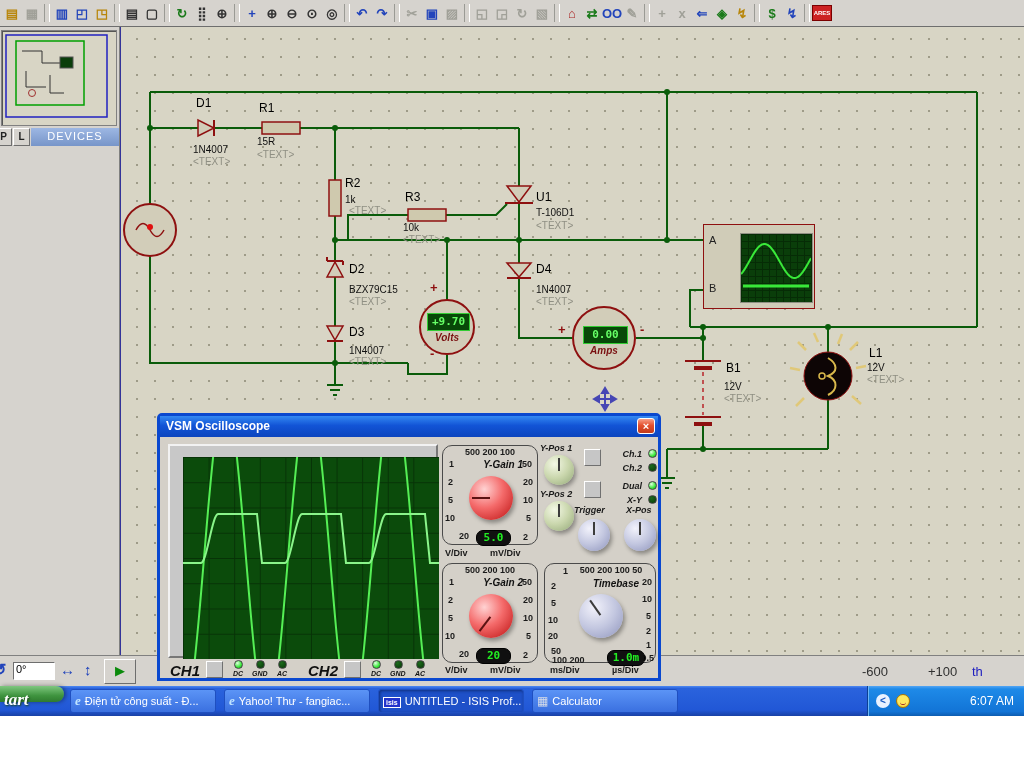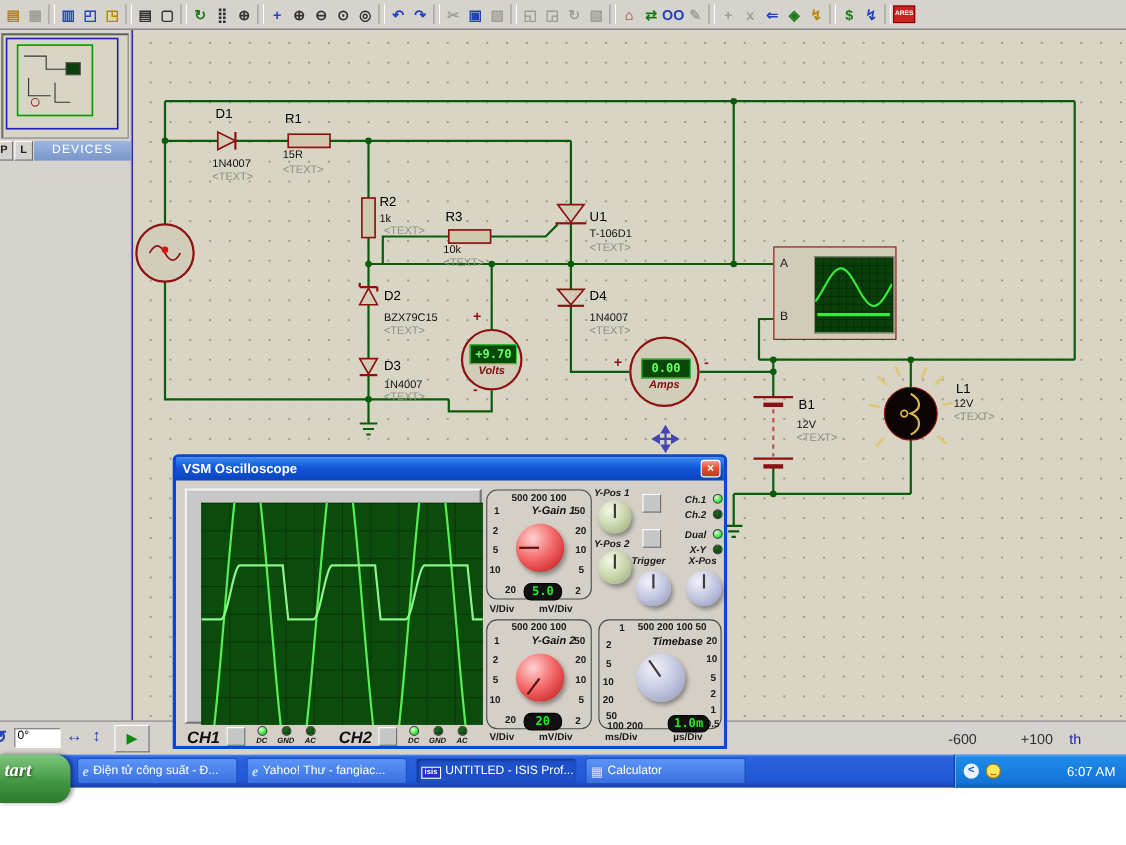--- a/index.html
+++ b/index.html
@@ -121,21 +121,21 @@
   .led{width:9px;height:9px;border-radius:50%;border:1px solid #444;box-sizing:border-box;
        background:radial-gradient(circle at 35% 30%,#1c6a1c,#073807);position:absolute;}
   .led[data-state="on"]{background:radial-gradient(circle at 35% 30%,#dfffdf,#39e839 60%,#18a818);}
   .sqbtn{position:absolute;width:17px;height:17px;background:#c6c6c6;border:1px solid;
          border-color:#fff #707070 #707070 #fff;box-sizing:border-box;}
   .chlabel{position:absolute;font:italic bold 15px "Liberation Sans",sans-serif;color:#111;}
   .modelbl{position:absolute;font:italic bold 7px "Liberation Sans",sans-serif;color:#111;}
   
   .taskbar{position:absolute;left:0;top:686px;width:1024px;height:30px;z-index:20;
            background:linear-gradient(180deg,#4f8af2 0%,#2a63dd 8%,#2157d6 80%,#1941a5 100%);}
-  .startbtn{position:absolute;left:0;top:0;width:64px;height:44px;border-radius:0 14px 14px 0;
+  .startbtn{position:absolute;left:0;top:0;width:64px;height:16px;border-radius:0 14px 14px 0;
             background:linear-gradient(180deg,#7fc77f,#3f943f 60%,#2f7a2f);color:#fff;
             font:italic bold 17px "Liberation Serif",serif;line-height:28px;padding-left:4px;
             text-shadow:1px 1px 2px #1a4a1a;box-sizing:border-box;box-shadow:2px 0 4px rgba(0,0,0,0.4);}
   .task{position:absolute;top:3px;width:146px;height:24px;border-radius:3px;
         background:linear-gradient(180deg,#5b94f6,#3a70e0);border:1px solid #1f4fc0;
         color:#fff;font-size:11px;display:flex;align-items:center;padding:0 4px;box-sizing:border-box;
         white-space:nowrap;overflow:hidden;}
   .task.active{background:#1e50c8;box-shadow:inset 1px 1px 3px #10307e;}
   .ticon2{display:inline-block;margin-right:4px;}
   .ticon2.ie::after{content:"e";font:bold italic 13px "Liberation Serif",serif;color:#bfe3ff;}

